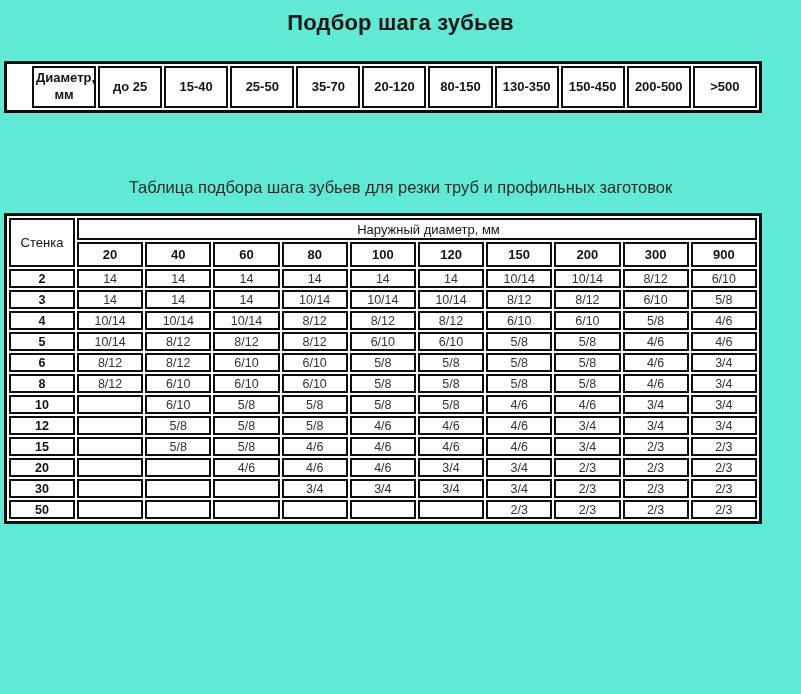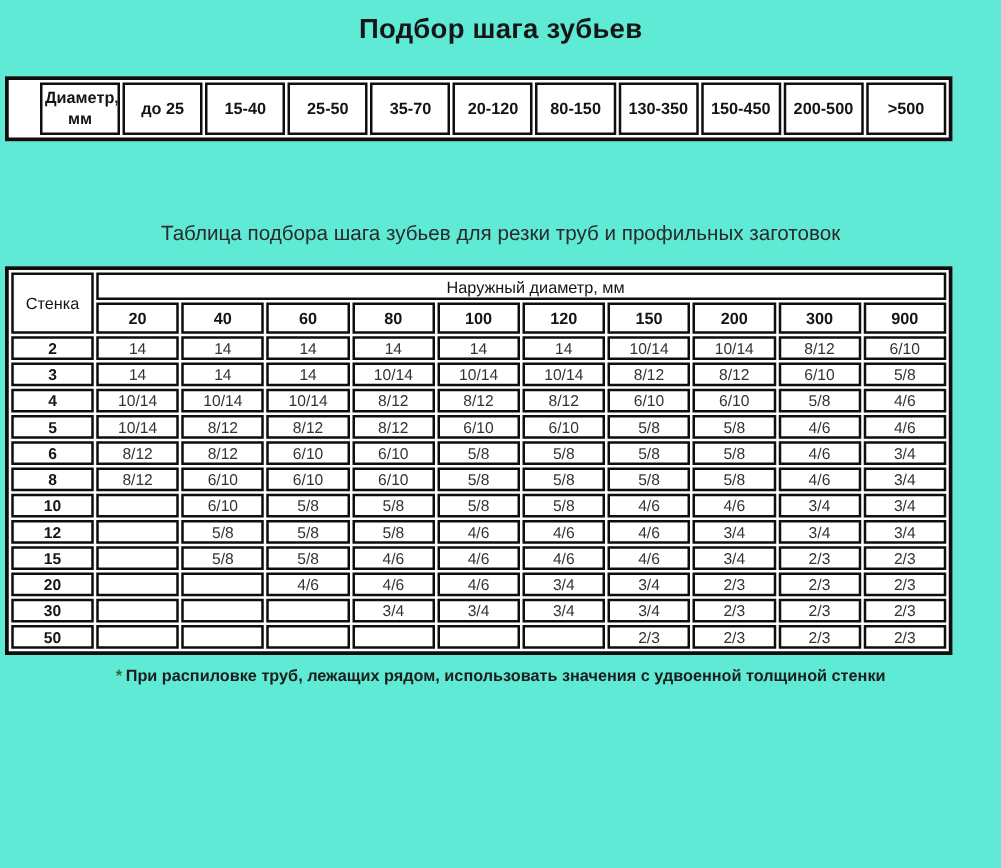--- a/index.html
+++ b/index.html
@@ -320,15 +320,14 @@
           <td></td>
           <td></td>
           <td>2/3</td>
           <td>2/3</td>
           <td>2/3</td>
           <td>2/3</td>
         </tr>
       </tbody>
   </table>
 
-  <p class="footnote"><span class="asterisk">*</span><span>При распиловке труб, лежащих рядом, использовать значения с удвоенной толщиной стенки</span></p>
 
 </div>
 
 </body></html>

